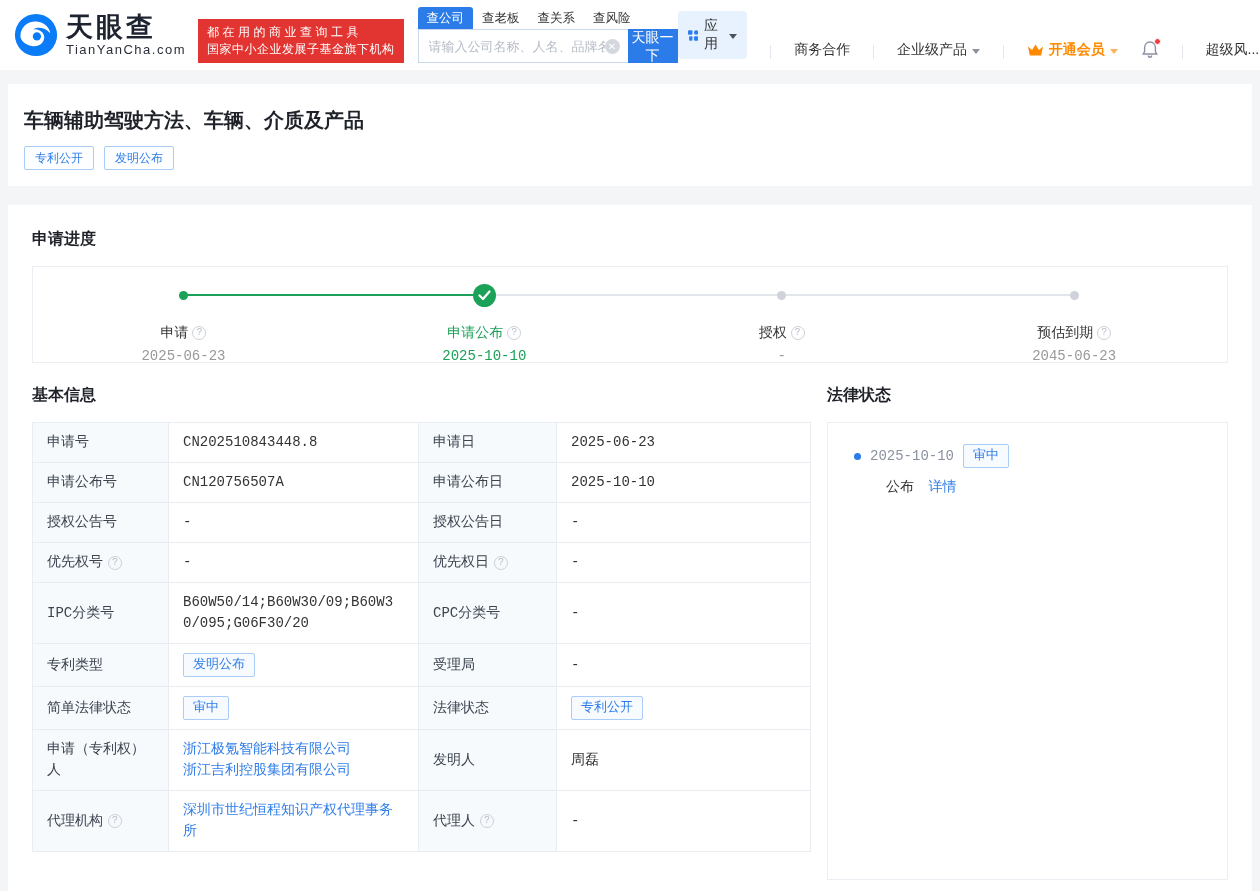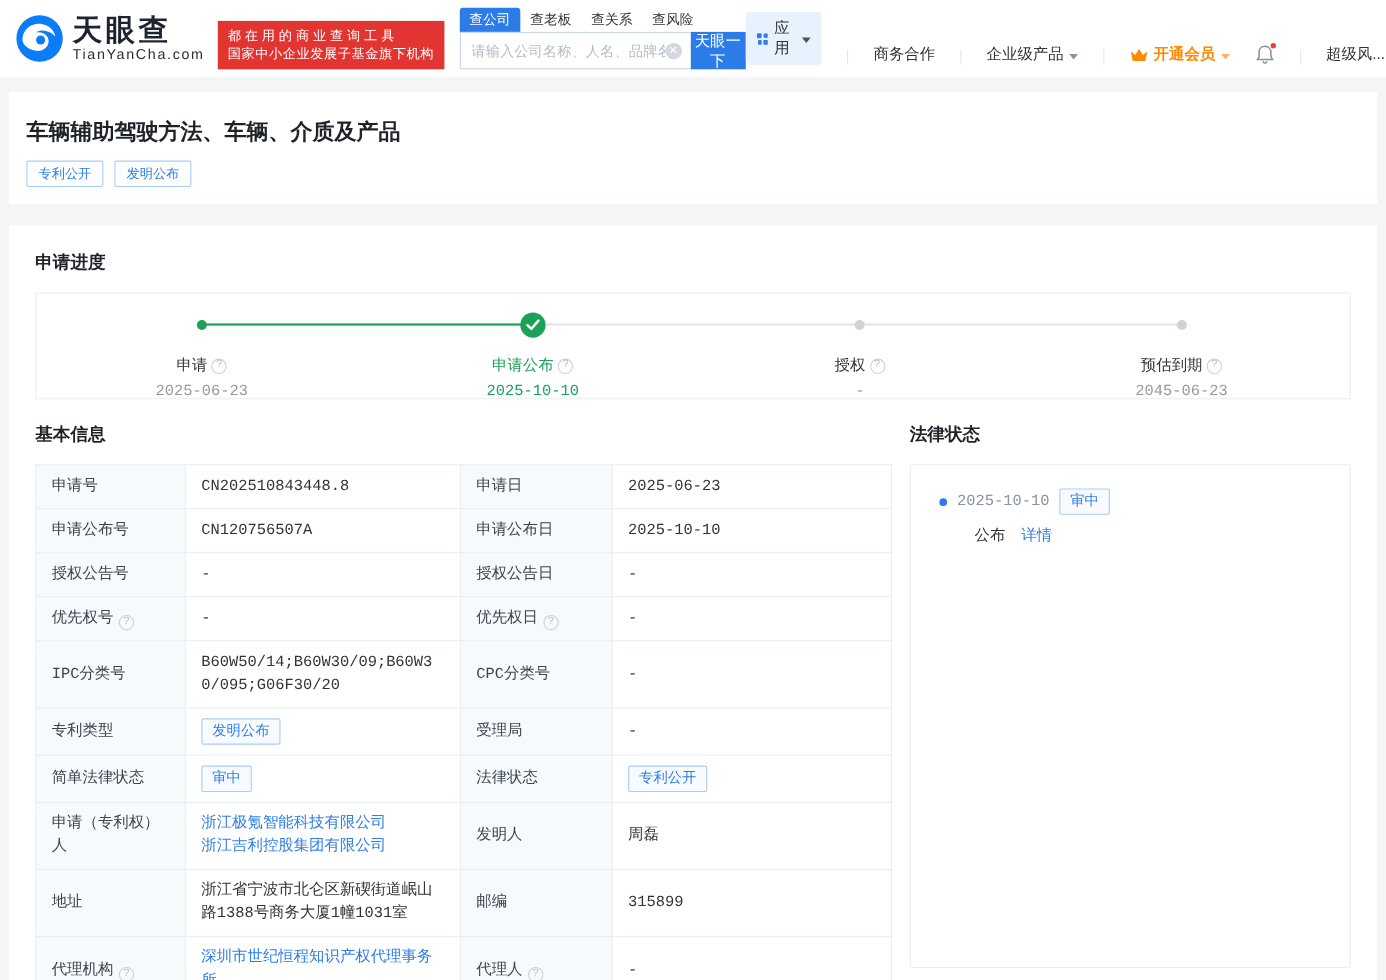--- a/index.html
+++ b/index.html
@@ -115,21 +115,21 @@
   .col-left { width:778px; flex:0 0 auto; }
   .col-right { flex:1; }
   .col-heading { margin-bottom:16px; }
   table.info-table { border-collapse:collapse; width:778px; table-layout:fixed; }
   .info-table td {
     border:1px solid #e9edf2; font-size:14px; color:#333;
     padding:9px 14px; line-height:21px; vertical-align:middle; word-break:break-all;
   }
   .info-table td.lbl { background:#f6fafd; color:#3c434f; }
   .c1 { width:136px; } .c2 { width:250px; } .c3 { width:138px; } .c4 { width:254px; }
-  .lbl-flex { display:flex; align-items:flex-end; gap:5px; }
+  .lbl-flex { display:flex; align-items:center; gap:5px; }
   .cell-tag {
     display:inline-block; font-size:13px; color:#2f7dea; border:1px solid #a9cdf5;
     background:#f7fbff; border-radius:2px; padding:2px 9px; line-height:18px;
   }
   a.blue-link { color:#2f7dea; text-decoration:none; cursor:pointer; }
   .link-stack a { display:block; line-height:21px; }
   
   .legal-box { border:1px solid #ebeef2; height:458px; padding:21px 18px; }
   .legal-item-head { display:flex; align-items:center; gap:9px; }
   .legal-bullet { width:7px; height:7px; border-radius:50%; background:#2b7ce9; flex:0 0 auto; margin-left:8px; }
@@ -351,26 +351,20 @@
         <tr>
           <td class="lbl c1">申请（专利权）人</td>
           <td class="c2 link-stack">
             <a class="blue-link">浙江极氪智能科技有限公司</a>
             <a class="blue-link">浙江吉利控股集团有限公司</a>
           </td>
           <td class="lbl c3">发明人</td>
           <td class="c4">周磊</td>
         </tr>
         <tr>
-          <td class="lbl c1">地址</td>
-          <td class="c2">浙江省宁波市北仑区新碶街道岷山路1388号商务大厦1幢1031室</td>
-          <td class="lbl c3">邮编</td>
-          <td class="c4">315899</td>
-        </tr>
-        <tr>
           <td class="lbl c1">
             <span class="lbl-flex">
                   <span>代理机构</span>
                   <span class="help-icon"></span>
                 </span>
           </td>
           <td class="c2">
             <a class="blue-link">深圳市世纪恒程知识产权代理事务所</a>
           </td>
           <td class="lbl c3">

